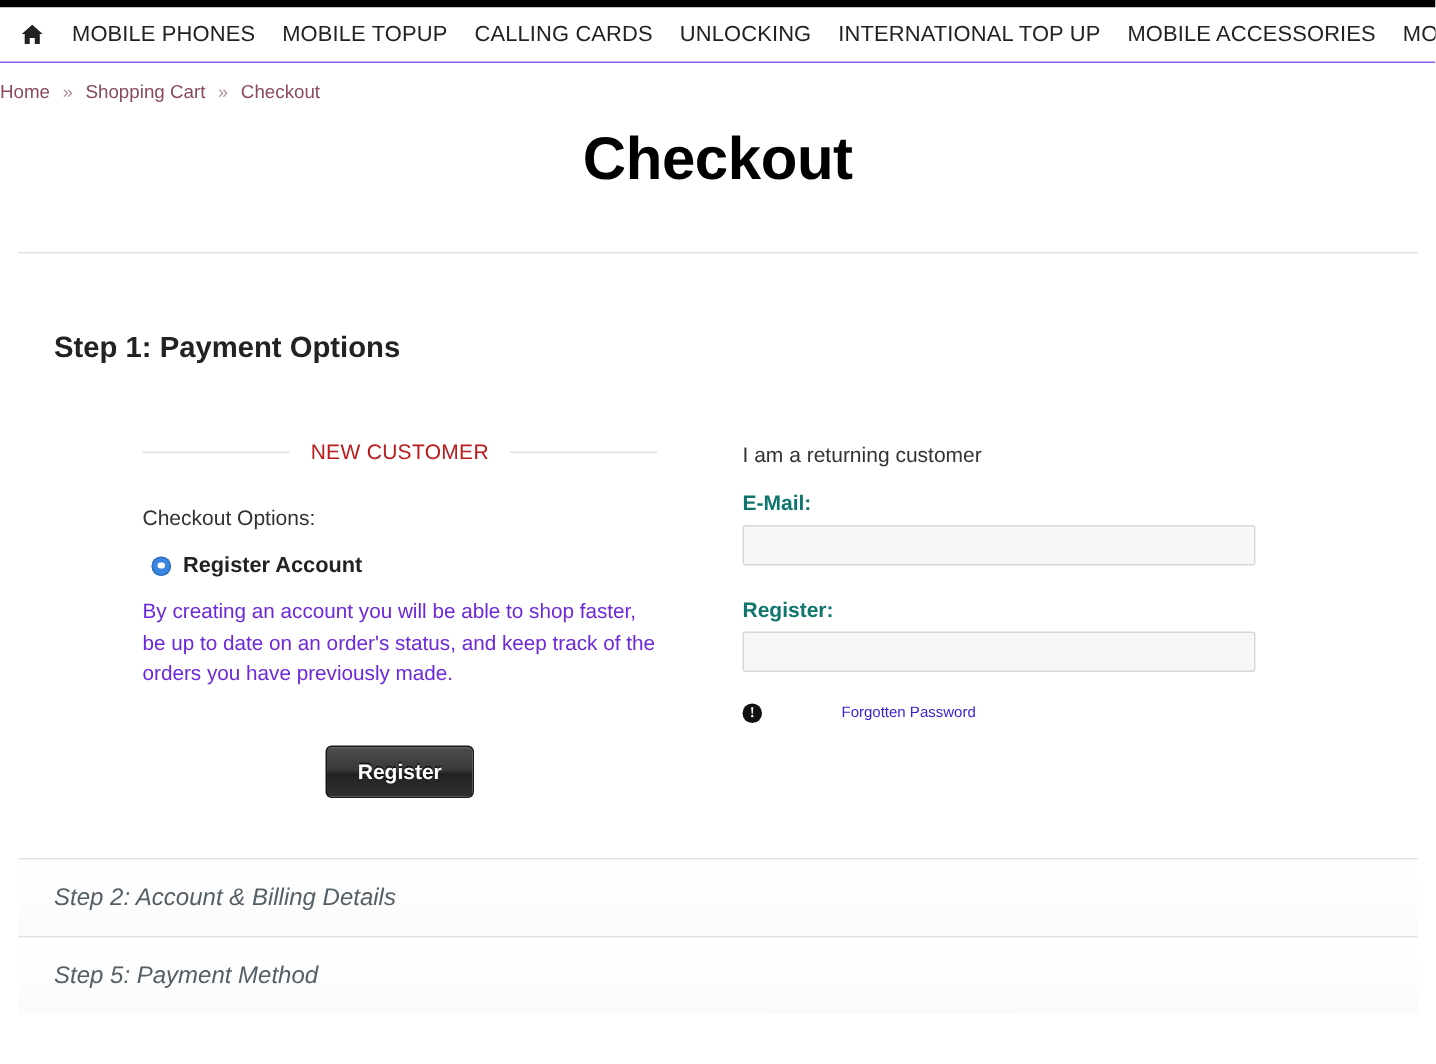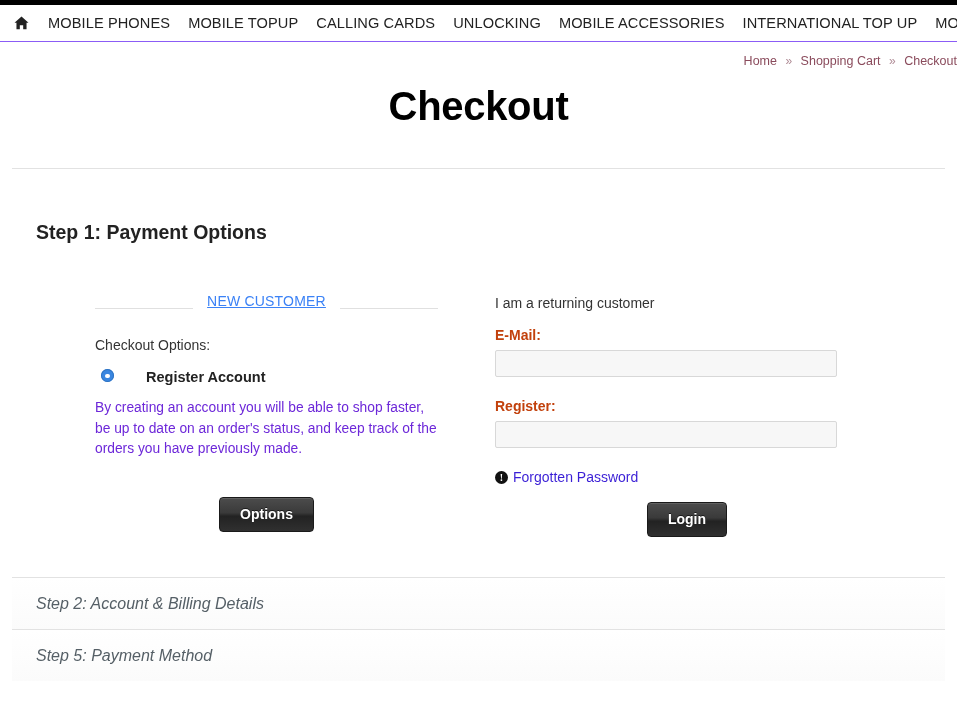--- a/index.html
+++ b/index.html
@@ -47,21 +47,21 @@
     color: #222222;
     letter-spacing: .1px;
     text-decoration: none;
     padding: 0 9px;
     cursor: pointer;
     font-weight: 400;
   }
 
   
   .breadcrumb {
-    text-align: right;
+    text-align: left;
     padding: 12px 0 4px 0;
     font-size: 12.5px;
     color: #8a4b5c;
   }
   .breadcrumb a {
     color: #8a4b5c;
     text-decoration: none;
     cursor: pointer;
   }
   .breadcrumb .sep {
@@ -102,50 +102,48 @@
   }
   .col {
     width: 50%;
   }
   .col-left { padding-right: 49px; }
   .col-right { padding-left: 8px; }
 
   
   .col-legend {
     display: flex;
-    align-items: flex-end;
-    font-size: 14px;
-    color: #3b82f6;
+    align-items: center;
+    font-size: 14px;
+    color: #b91c1c;
     letter-spacing: .2px;
     margin: 0 0 26px 0;
     text-transform: uppercase;
-    text-decoration: underline;
   }
   .col-legend::before,
   .col-legend::after {
     content: "";
     flex: 1 1 auto;
     border-top: 1px solid #e0e0e0;
   }
   .col-legend span { padding: 0 14px; white-space: nowrap; }
 
   .plain-text {
     font-size: 14px;
     color: #333333;
     margin: 0 0 14px 0;
     line-height: 1.45;
   }
 
   
   .radio-row {
     display: flex;
-    align-items: flex-start;
+    align-items: center;
     margin: 0 0 13px 6px;
     cursor: pointer;
-    gap: 24px;
   }
   .radio-mark {
     width: 13px;
     height: 13px;
     border-radius: 50%;
     background: #3a86e0;
     position: relative;
     flex: 0 0 auto;
     margin-right: 8px;
     box-shadow: inset 0 0 0 1px #2f73c2;
@@ -188,21 +186,21 @@
     line-height: 1;
     box-shadow: inset 0 1px 0 rgba(255,255,255,.12);
   }
   .btn-continue { margin-top: 37px; }
   .btn-login { margin-top: 17px; }
 
   
   .field-label {
     font-size: 14px;
     font-weight: bold;
-    color: #c2410c;
+    color: #0f766e;
     margin: 0 0 7px 0;
     display: block;
   }
   .field-input {
     display: block;
     width: 342px;
     height: 27px;
     background: #f7f7f7;
     border: 1px solid #d8d8d8;
     border-radius: 2px;
@@ -227,24 +225,25 @@
     color: #ffffff;
     font-size: 10px;
     font-weight: bold;
     line-height: 13px;
     text-align: center;
     margin-right: 5px;
     flex: 0 0 auto;
     font-family: "Liberation Serif", serif;
   }
   .forgot-link {
-    font-size: 14px;
+    font-size: 10px;
     color: #3a1fd6;
     text-decoration: none;
     cursor: pointer;
+    margin-left: 48px;
   }
 
   
   .panels { margin: 40px 12px 0 12px; }
   .panel {
     border-top: 1px solid #e2e2e2;
     background: linear-gradient(to bottom, #ffffff 0%, #fbfbfb 100%);
   }
   .panel-title {
     font-size: 16px;
@@ -262,22 +261,22 @@
 <nav class="main-nav">
   <span class="nav-home">
     <svg width="15" height="14" viewBox="0 0 16 15" aria-hidden="true">
       <path d="M8 0.6 L0.5 7.2 H2.6 V14.2 H6.2 V10 H9.8 V14.2 H13.4 V7.2 H15.5 Z" fill="#222222"></path>
     </svg>
   </span>
   <a class="nav-item">MOBILE PHONES</a>
   <a class="nav-item">MOBILE TOPUP</a>
   <a class="nav-item">CALLING CARDS</a>
   <a class="nav-item">UNLOCKING</a>
+  <a class="nav-item">INTERNATIONAL TOP UP</a>
   <a class="nav-item">MOBILE ACCESSORIES</a>
-  <a class="nav-item">INTERNATIONAL TOP UP</a>
   <a class="nav-item">MOBILE REPAIRS</a>
 </nav>
 
 <div class="breadcrumb">
   <a>Home</a>
   <span class="sep">»</span>
   <a>Shopping Cart</a>
   <span class="sep">»</span>
   <a>Checkout</a>
 </div>
@@ -296,21 +295,21 @@
     <p class="plain-text">Checkout Options:</p>
 
     <div class="radio-row">
       <span class="radio-mark"></span>
       <span class="radio-label">Register Account</span>
     </div>
 
     <p class="desc-text">By creating an account you will be able to shop faster, be up to date on an order's status, and keep track of the orders you have previously made.</p>
 
     <div class="btn-wrap">
-      <button class="btn-dark btn-continue">Options</button>
+      <button class="btn-dark btn-continue">Register</button>
     </div>
   </div>
 
   <div class="col col-right">
     <p class="plain-text">I am a returning customer</p>
 
     <div class="field-block">
       <label class="field-label">E-Mail:</label>
       <input class="field-input" type="text" placeholder="" style="">
     </div>
@@ -318,23 +317,20 @@
     <div class="field-block">
       <label class="field-label">Register:</label>
       <input class="field-input" type="password" placeholder="" style="">
     </div>
 
     <div class="forgot-row">
       <span class="icon-exclaim">!</span>
       <a class="forgot-link">Forgotten Password</a>
     </div>
 
-    <div class="btn-wrap">
-      <button class="btn-dark btn-login">Login</button>
-    </div>
   </div>
 </div>
 
 <div class="panels">
   <div class="panel">
     <div class="panel-title">Step 2: Account &amp; Billing Details</div>
   </div>
   <div class="panel">
     <div class="panel-title">Step 5: Payment Method</div>
   </div>

